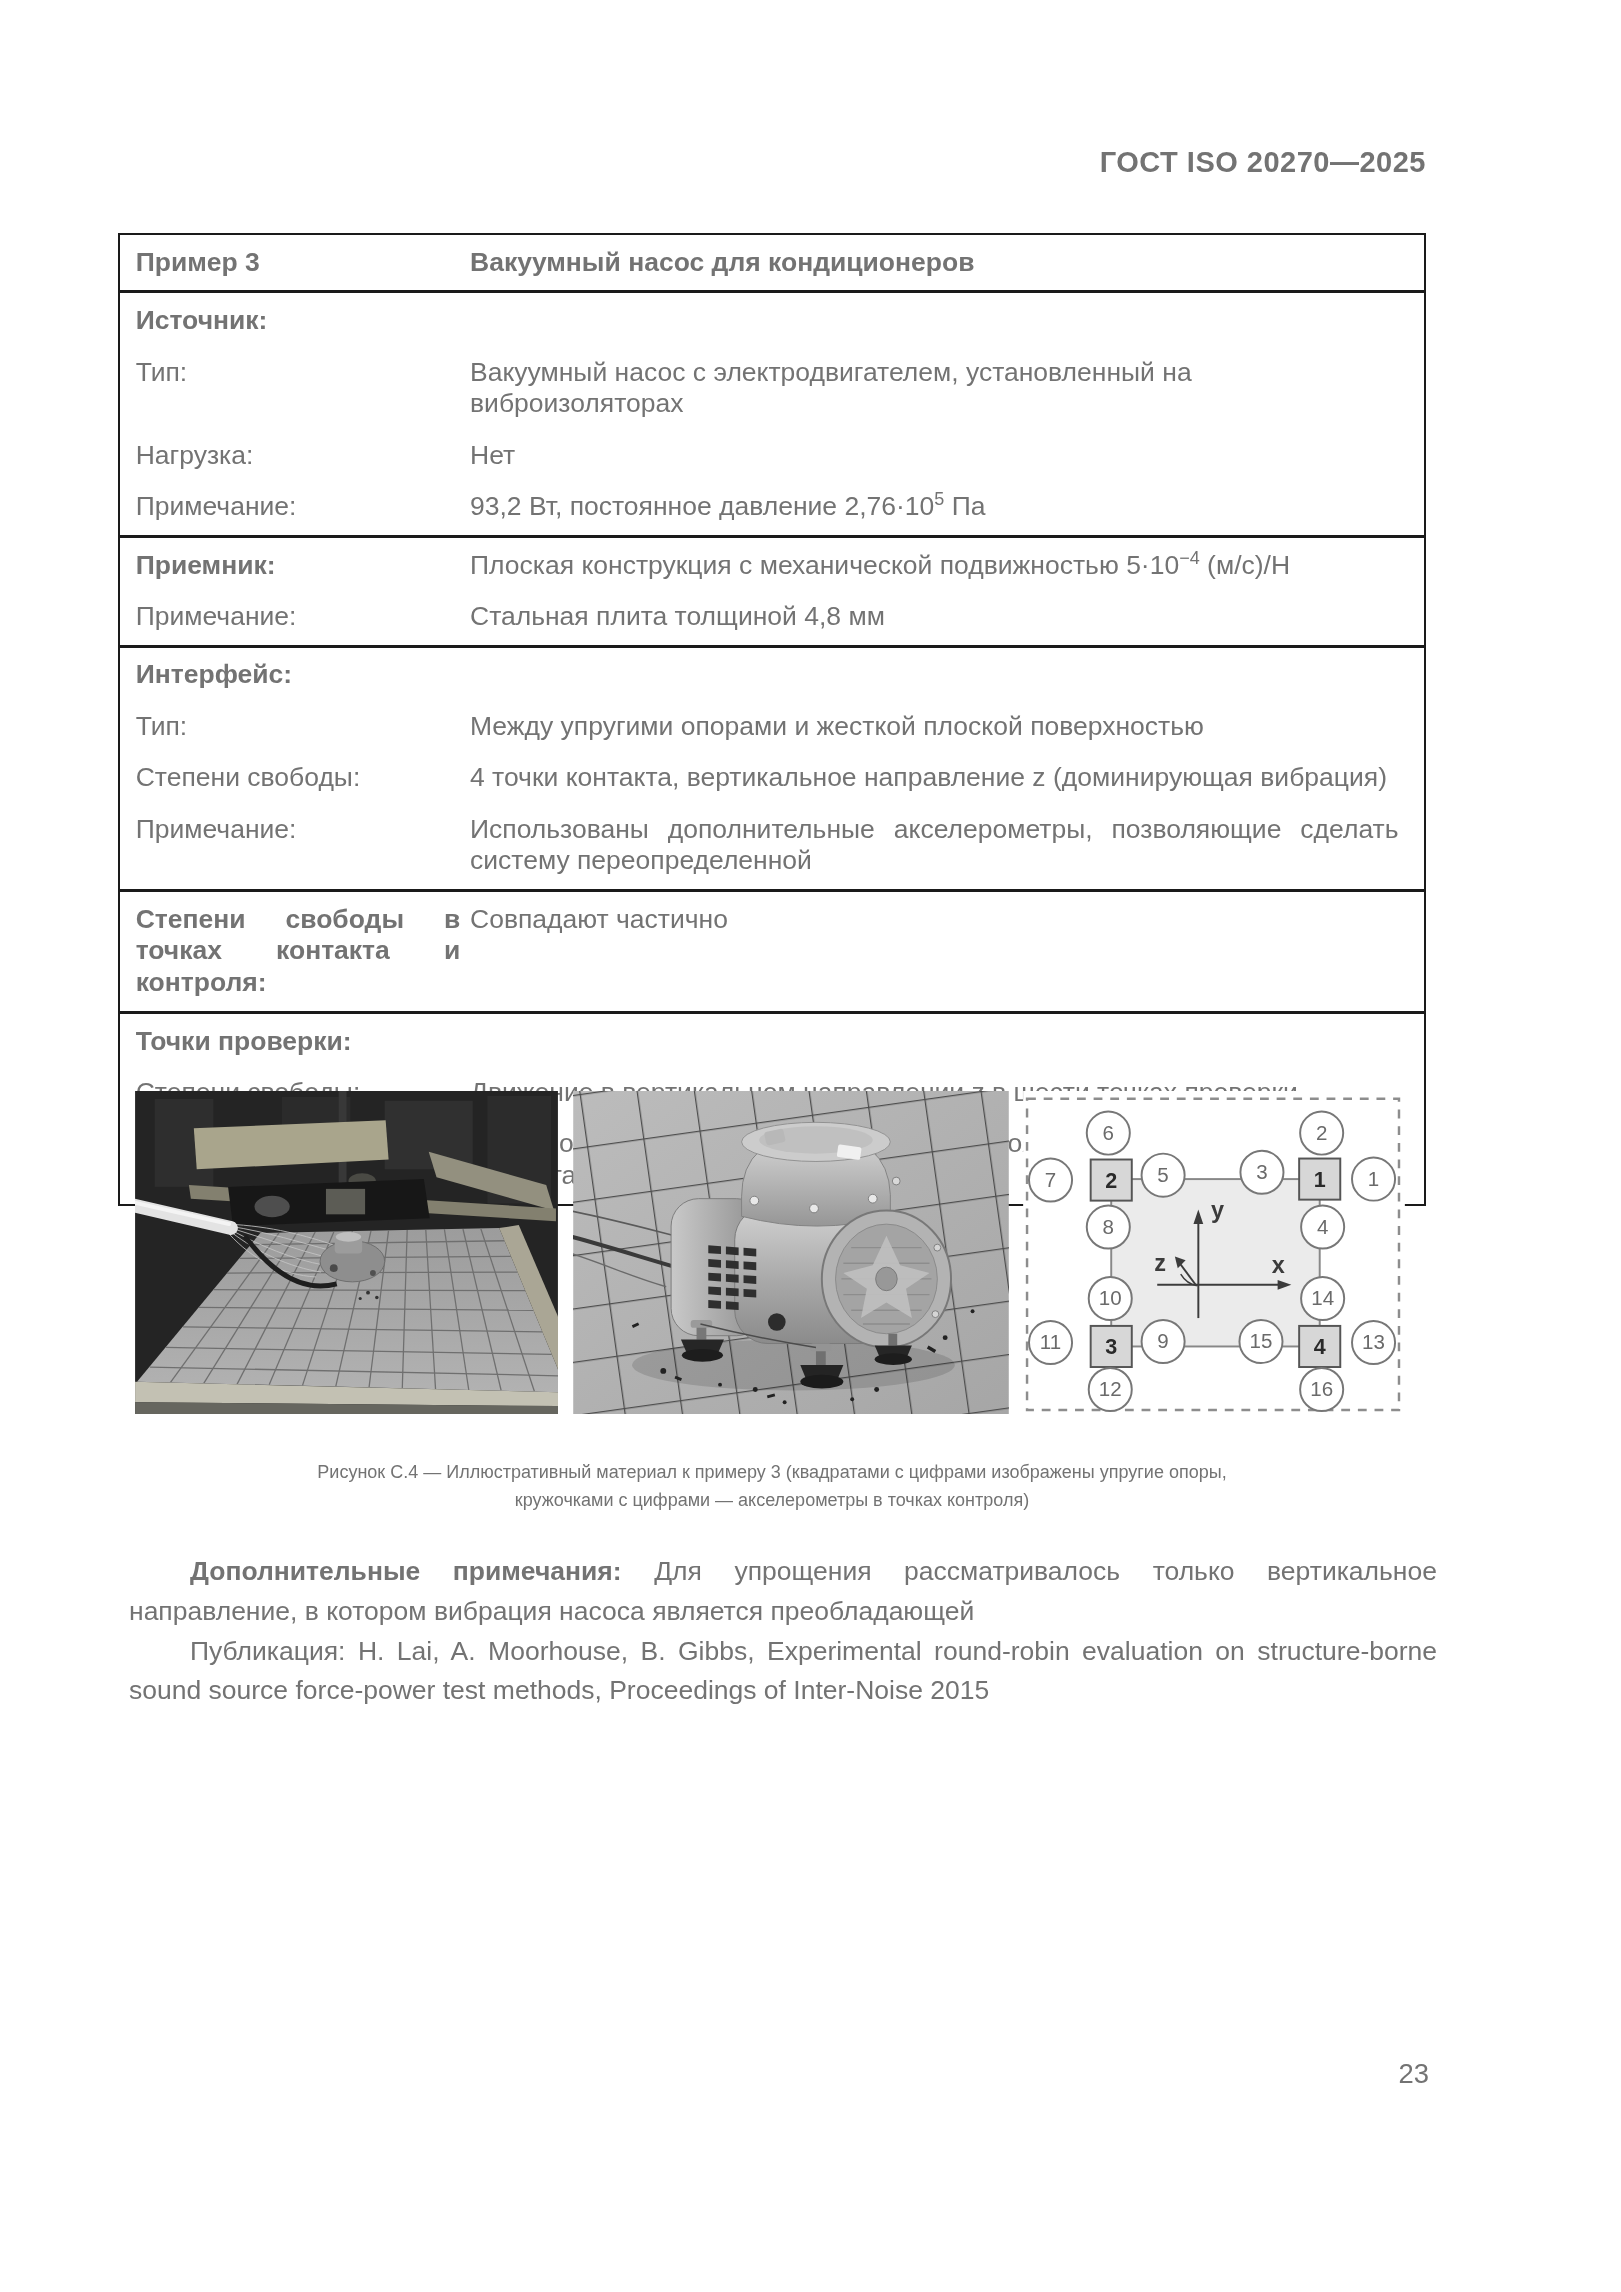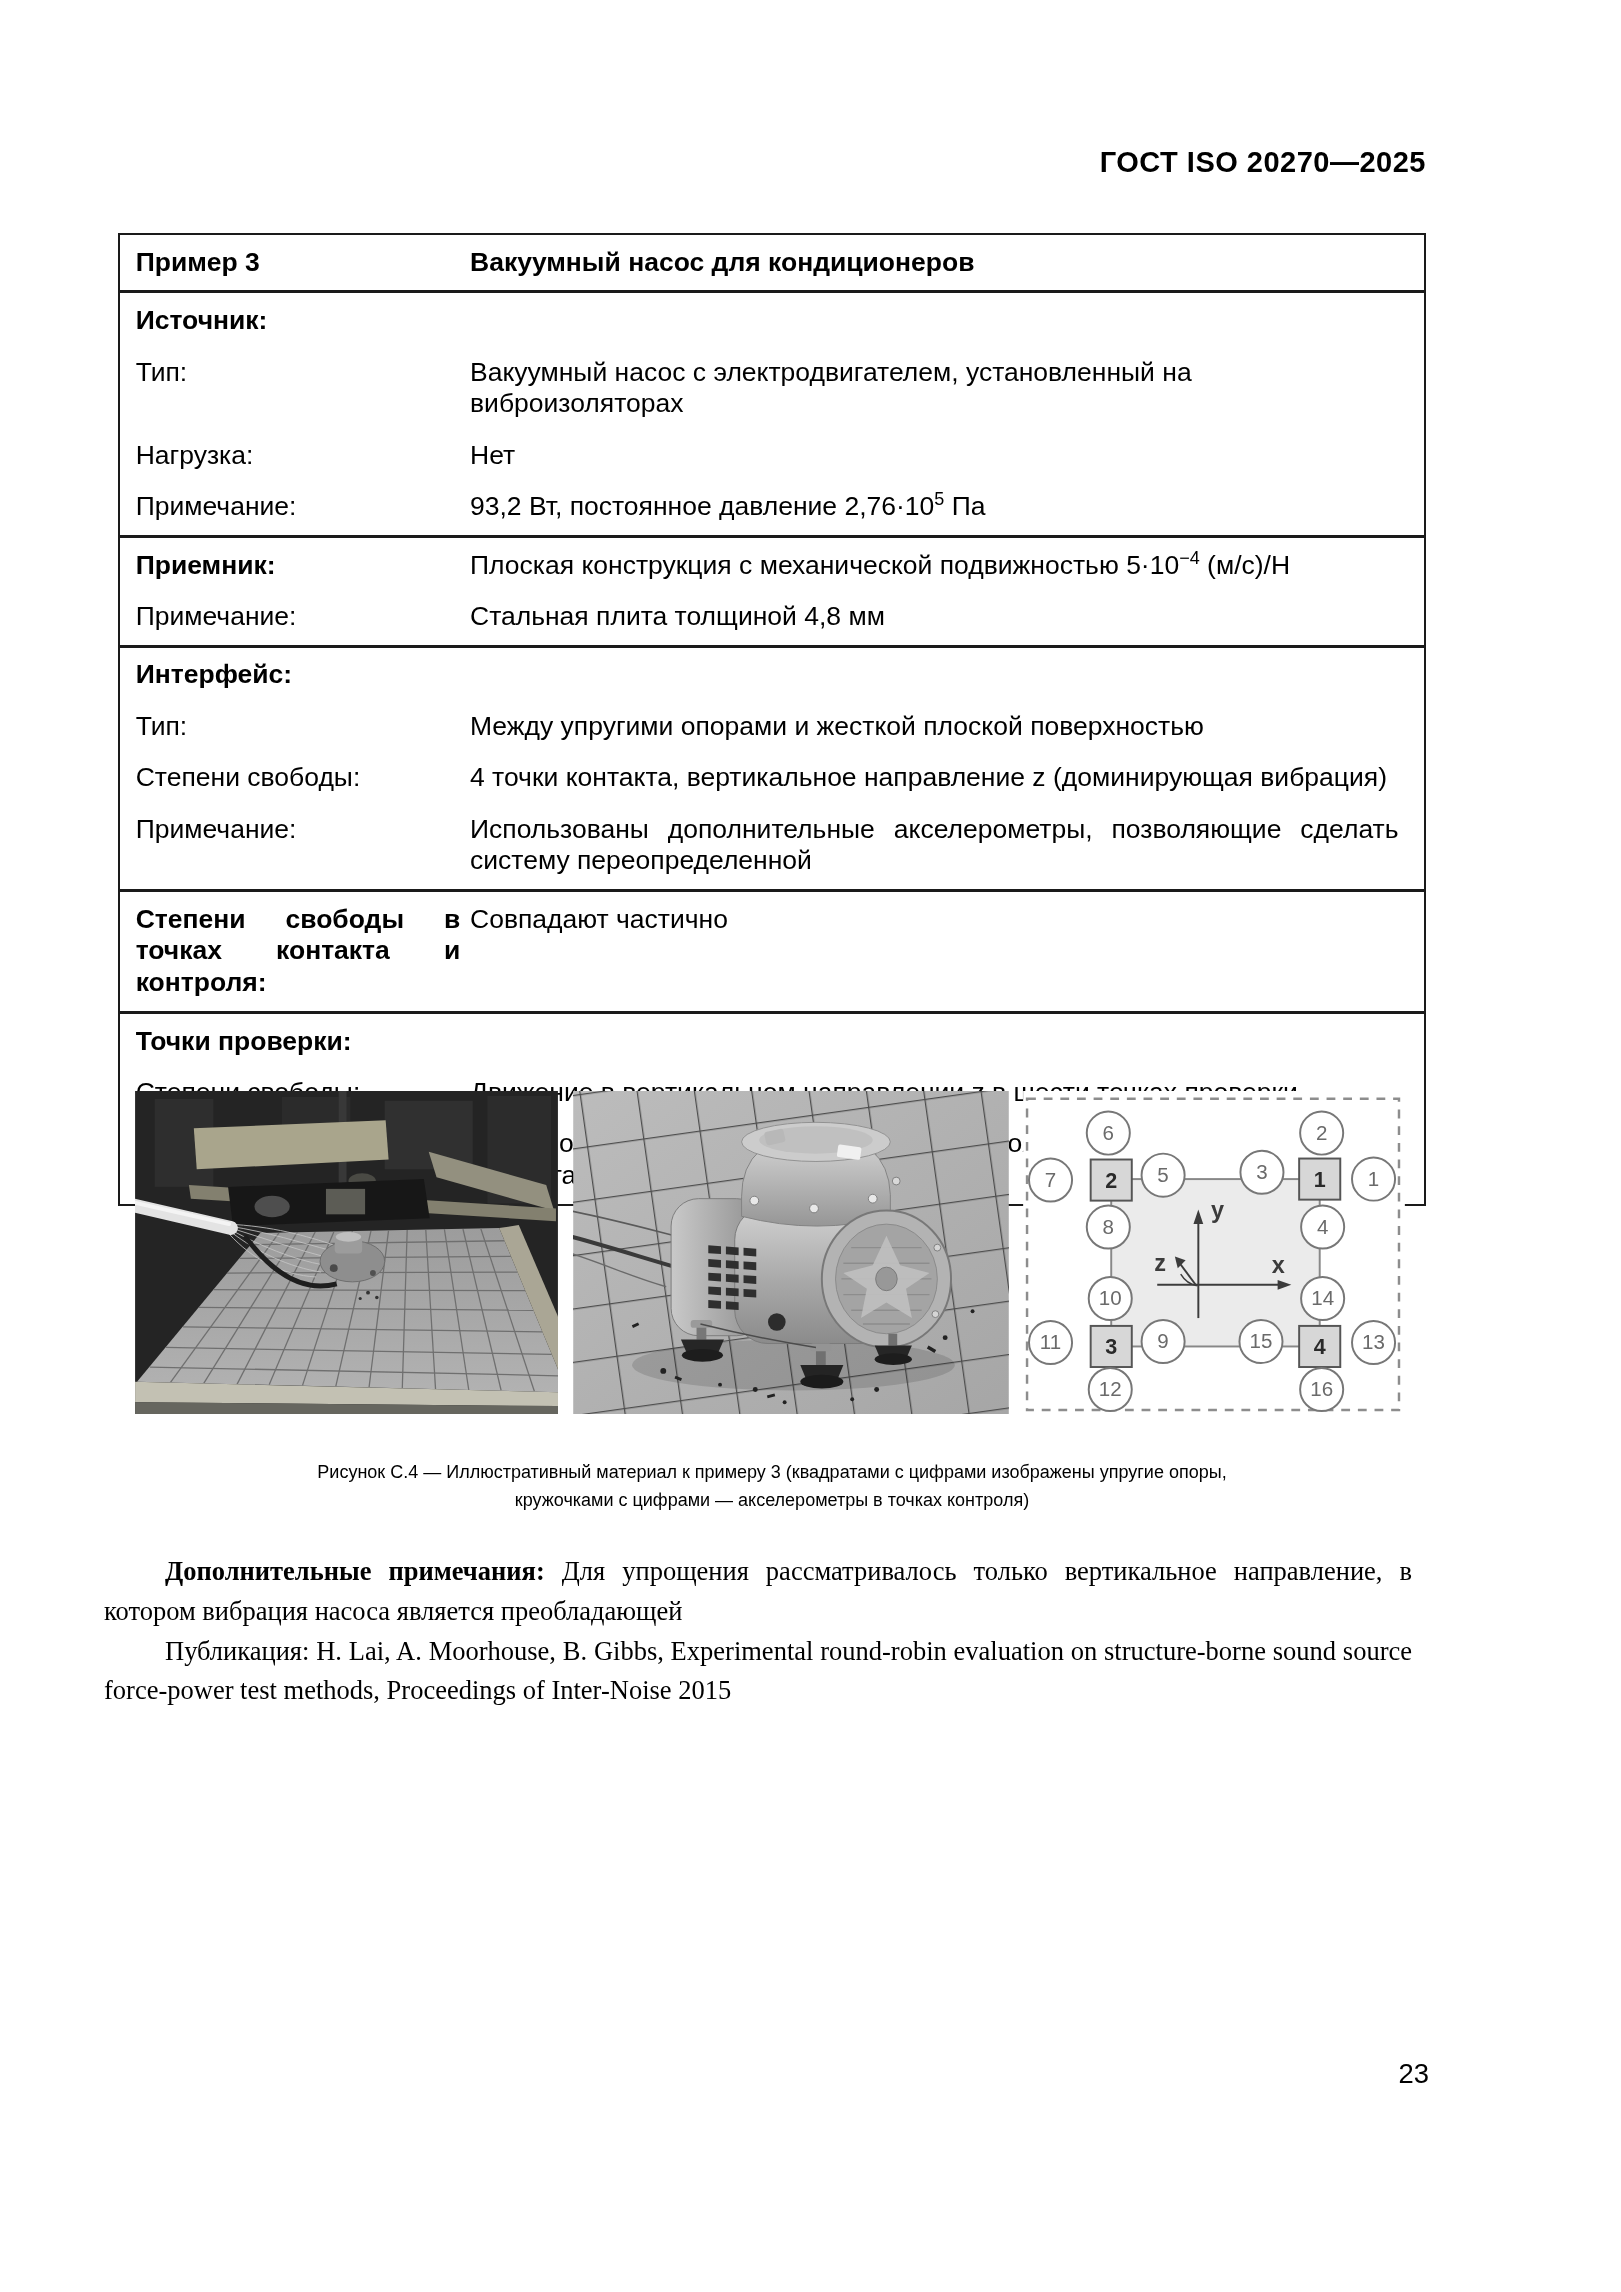--- a/index.html
+++ b/index.html
@@ -2,21 +2,21 @@
 <html><head>
 <meta charset="utf-8">
 <style>
   html,body{margin:0;padding:0;background:#e9e9e9;}
   .page{
     position:relative;
     width:1621px;height:2293px;
     margin:0 auto;
     background:#ffffff;
     font-family:"Liberation Sans",sans-serif;
-    color:#000000;
+    color:#737373;
     overflow:hidden;
   }
   .doc-header{
     position:absolute;top:146px;right:195px;
     font-size:29px;font-weight:700;letter-spacing:0.5px;
   }
   
   .doc-table{
     position:absolute;left:118px;top:233px;width:1308px;
     border:2.9px solid #1a1a1a;
@@ -38,22 +38,22 @@
     display:flex;gap:14.7px;
   }
   .figures svg{display:block;}
   
   .fig-caption{
     position:absolute;left:118px;top:1459px;width:1308px;
     text-align:center;font-size:18px;line-height:1.55;
   }
   
   .notes{
-    position:absolute;left:104px;top:1552px;width:1308px;
-    font-size:26.5px;line-height:1.5;font-family:Liberation Serif, serif;
+    position:absolute;left:129px;top:1552px;width:1308px;
+    font-size:26.5px;line-height:1.5;
   }
   .notes p{margin:0;text-indent:61px;text-align:justify;}
   
   .page-number{
     position:absolute;top:2058px;right:192px;
     font-size:27.4px;
   }
 </style>
 </head>
 <body>

